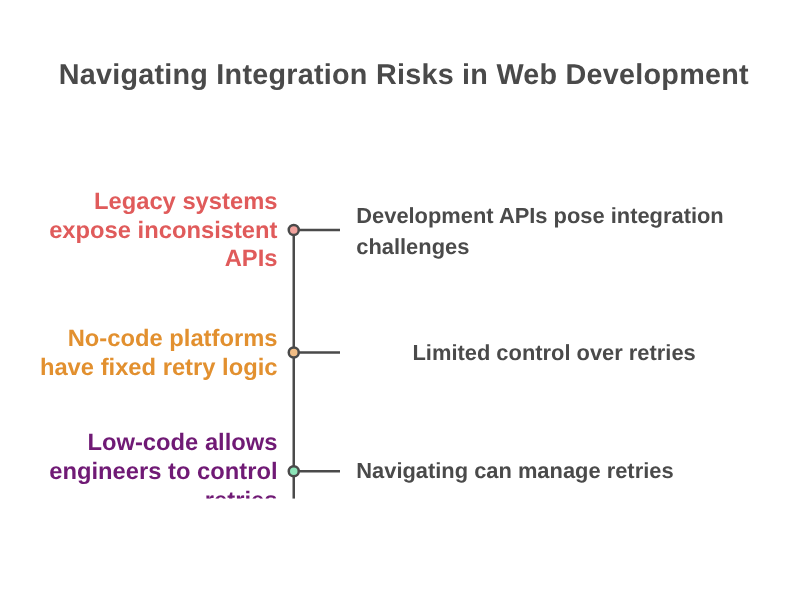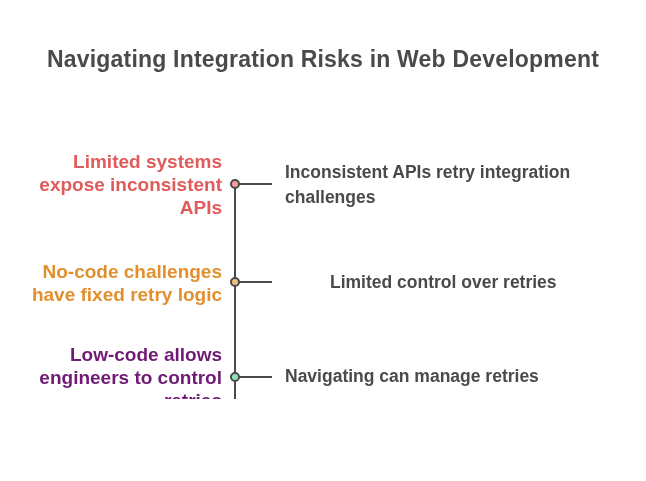--- a/index.html
+++ b/index.html
@@ -44,31 +44,31 @@
 <div class="canvas">
 
   <div class="page-title">Navigating Integration Risks in Web Development</div>
 
   <div class="vline"></div>
   <svg class="arrowhead" width="22" height="15" viewBox="0 0 22 15">
     <polyline points="1,1 11,12 21,1" fill="none" stroke="#4a4a4a" stroke-width="3" stroke-linecap="square"></polyline>
   </svg>
 
   <div>
-    <div class="item-label c-red" style="top:150px;">Limited systems
+    <div class="item-label c-red" style="top:150px;">Legacy systems
 expose inconsistent
 APIs</div>
     <div class="connector" style="top:183px;"></div>
     <div class="dot dot-red" style="left:230px;top:179px;"></div>
-    <div class="item-desc" style="top:160px;">Inconsistent APIs retry integration
+    <div class="item-desc" style="top:160px;">Development APIs pose integration
 challenges</div>
   </div>
 
   <div>
-    <div class="item-label c-orange" style="top:260px;">No-code challenges
+    <div class="item-label c-orange" style="top:260px;">No-code platforms
 have fixed retry logic</div>
     <div class="connector" style="top:281px;"></div>
     <div class="dot dot-orange" style="left:230px;top:277px;"></div>
     <div class="item-desc" style="top:270px;margin-left:45px;">Limited control over retries</div>
   </div>
 
   <div>
     <div class="item-label c-green" style="top:343px;">Low-code allows
 engineers to control
 retries</div>

